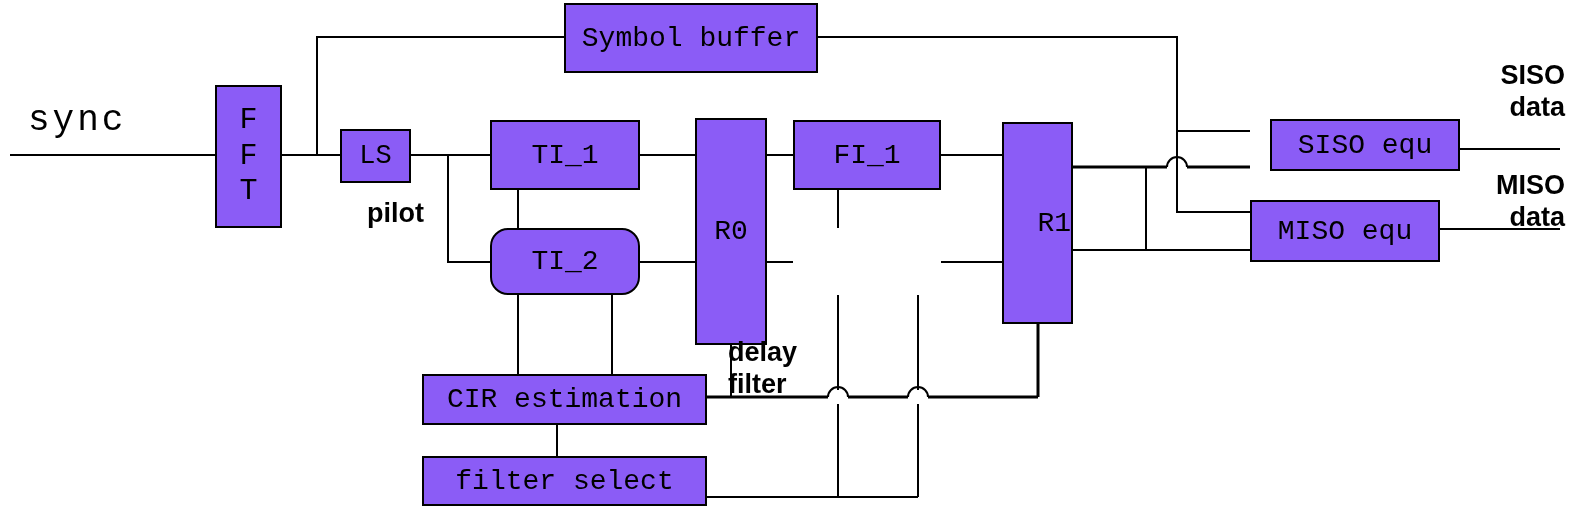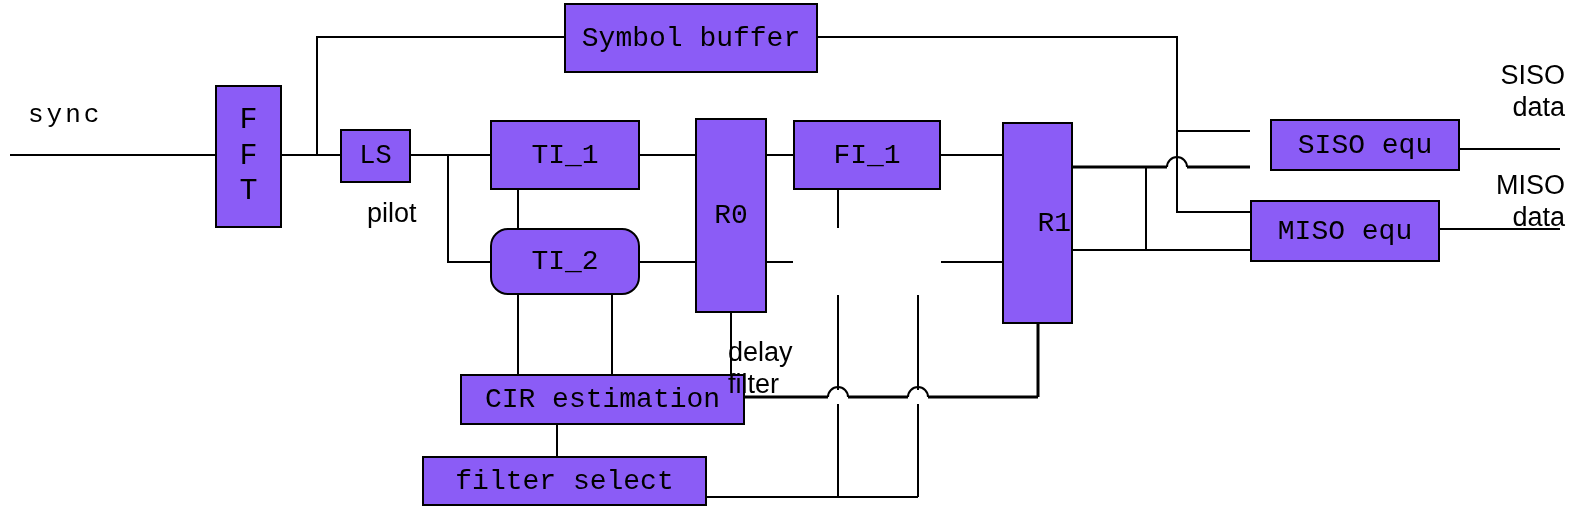--- a/index.html
+++ b/index.html
@@ -40,29 +40,29 @@
   }
   .box.vert {
     flex-direction: column;
     line-height: 1.18;
     justify-content: center;
   }
   .box.vert span { display: block; }
   .label-mono {
     position: absolute;
     font-family: "Liberation Mono", monospace;
-    font-size: 26px;
+    font-size: 36px;
     color: #000000;
     letter-spacing: 3px;
     white-space: nowrap;
   }
   .label-bold {
     position: absolute;
     font-family: "Liberation Sans", sans-serif;
-    font-weight: normal;
+    font-weight: bold;
     font-size: 27px;
     color: #000000;
     line-height: 1.18;
   }
   .label-bold.rt { text-align: right; }
 </style>
 </head>
 <body>
 
 <div id="canvas">
@@ -153,42 +153,42 @@
   </div>
 
   <div class="box" style="left:490px; top:120px; width:150px; height:70px;">
     <span>TI_1</span>
   </div>
 
   <div class="box" style="left:490px; top:228px; width:150px; height:67px;border-radius:18px;">
     <span>TI_2</span>
   </div>
 
-  <div class="box" style="left:695px; top:118px; width:72px; height:195px;">
+  <div class="box" style="left:695px; top:118px; width:72px; height:227px;">
     <span>R0</span>
   </div>
 
   <div class="box" style="left:793px; top:120px; width:148px; height:70px;">
     <span>FI_1</span>
   </div>
 
 
   <div class="box" style="left:1002px; top:122px; width:71px; height:202px;justify-content:flex-end;">
     <span>R1</span>
   </div>
 
   <div class="box" style="left:1270px; top:119px; width:190px; height:52px;text-align:right;">
     <span>SISO equ</span>
   </div>
 
   <div class="box" style="left:1250px; top:200px; width:190px; height:62px;">
     <span>MISO equ</span>
   </div>
 
-  <div class="box" style="left:422px; top:374px; width:285px; height:51px;margin-left:38px;">
+  <div class="box" style="left:422px; top:374px; width:285px; height:51px;">
     <span>CIR estimation</span>
   </div>
 
   <div class="box" style="left:422px; top:456px; width:285px; height:50px;">
     <span>filter select</span>
   </div>
 
   <div class="label-mono" style="left:28px; top:100px;">sync</div>
 
   <div class="label-bold" style="left:327px; top:198px; width:36px;margin-left:40px;">pilot</div>

